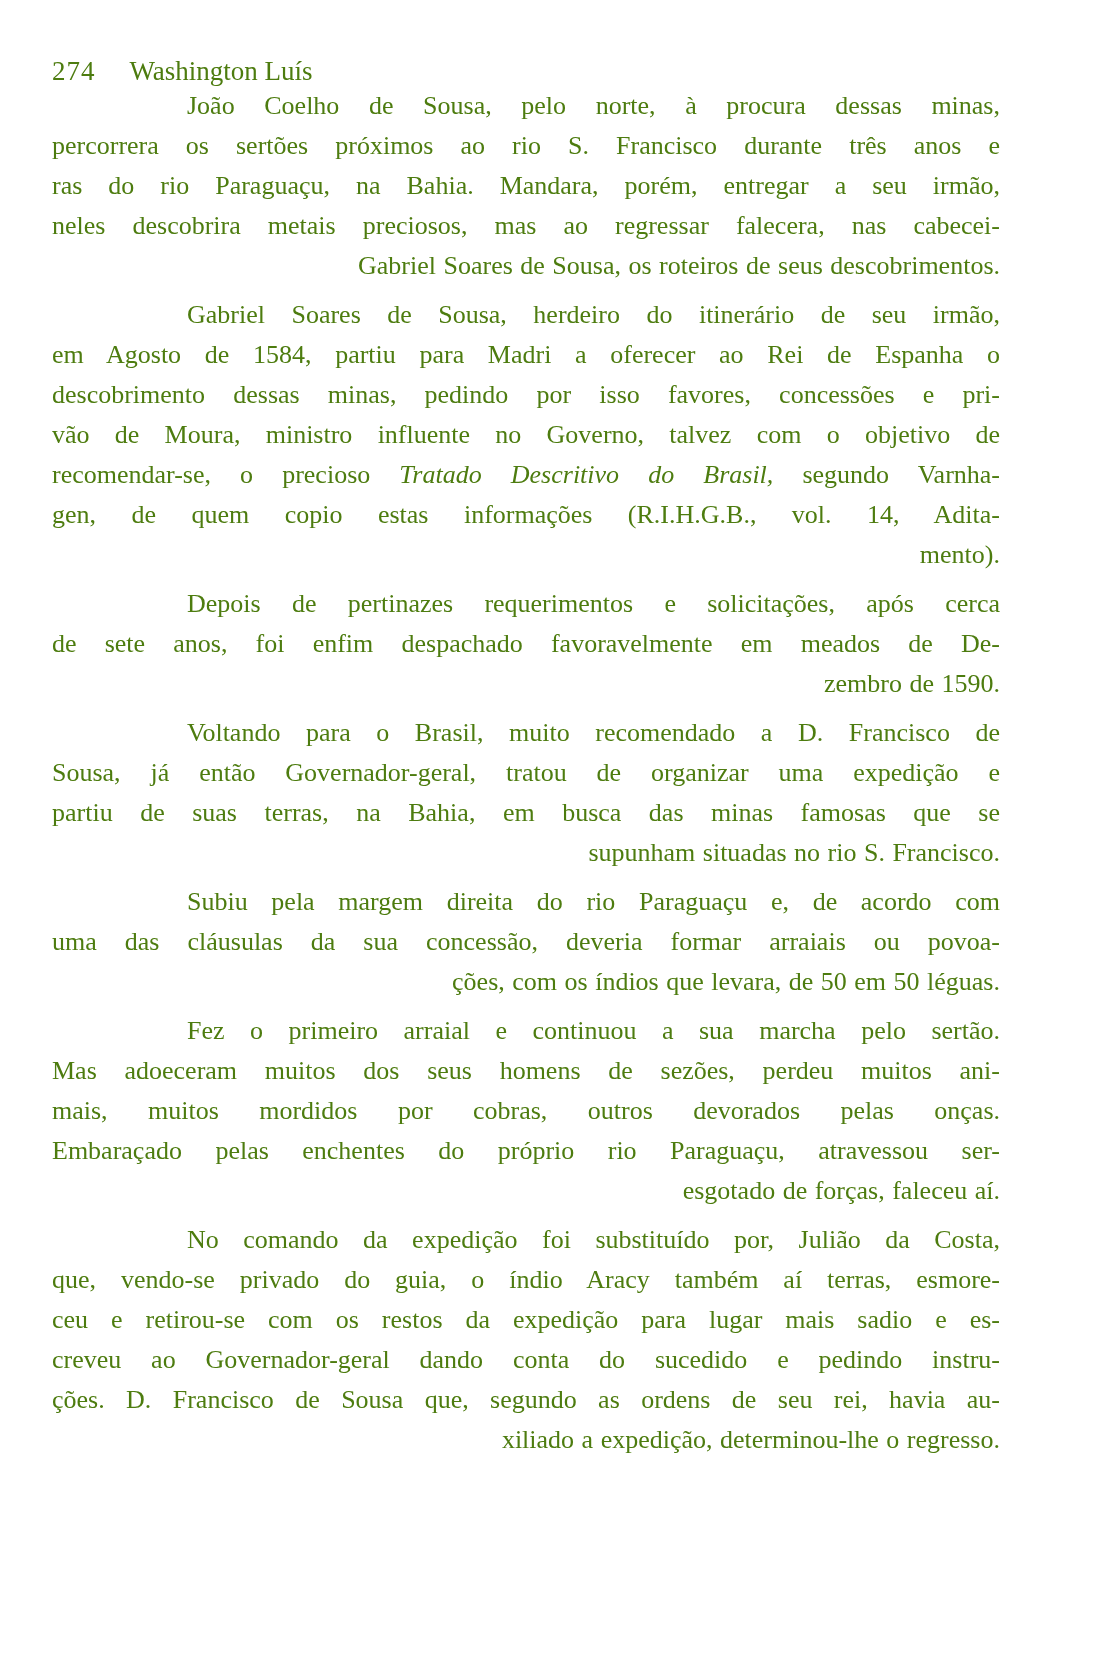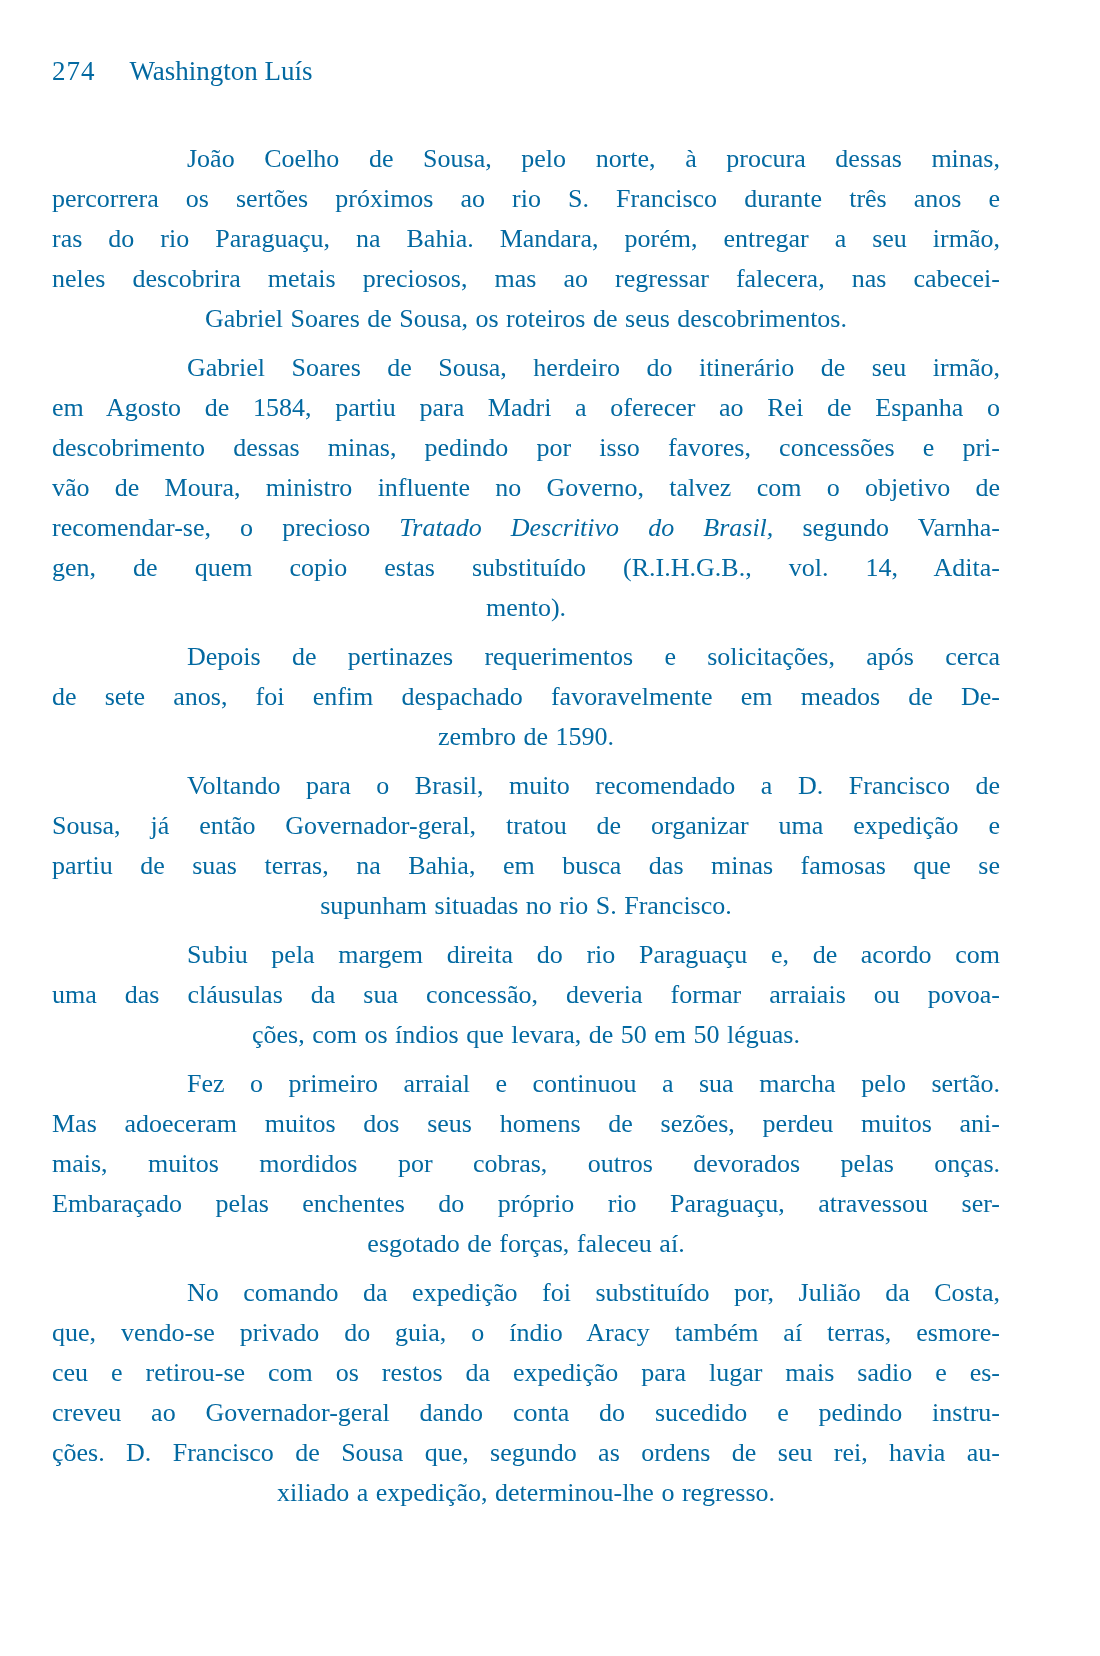--- a/index.html
+++ b/index.html
@@ -7,51 +7,50 @@
     padding: 0;
     background: #ffffff;
   }
   .page {
     position: relative;
     width: 1100px;
     height: 1656px;
     background: #ffffff;
     overflow: hidden;
     font-family: "Liberation Serif", "DejaVu Serif", serif;
-    color: #0369a1;
+    color: #4d7c0f;
     box-sizing: border-box;
     padding: 56px 100px 0 52px;
   }
   .running-header {
     display: flex;
     align-items: baseline;
     font-size: 27px;
     line-height: 30px;
     white-space: nowrap;
   }
   .running-header .page-number {
     letter-spacing: 1px;
   }
   .running-header .running-title {
     margin-left: 34px;
   }
   .page-text {
-    margin-top: 53px;
   }
   .para {
     margin: 0;
   }
   .para + .para {
     margin-top: 9px;
   }
   .line {
     font-size: 26px;
     line-height: 40px;
     height: 40px;
-    text-align: center;
+    text-align: right;
     word-spacing: 1px;
   }
   .line.j {
     text-align: justify;
     text-align-last: justify;
   }
   .line.indent {
     padding-left: 135px;
   }
   .it {
@@ -73,21 +72,21 @@
         <div class="line j"><span>ras do rio Paraguaçu, na Bahia. Mandara, porém, entregar a seu irmão,</span></div>
         <div class="line j"><span>neles descobrira metais preciosos, mas ao regressar falecera, nas cabecei-</span></div>
         <div class="line"><span>Gabriel Soares de Sousa, os roteiros de seus descobrimentos.</span></div>
       </div>
       <div class="para">
         <div class="line j indent"><span>Gabriel Soares de Sousa, herdeiro do itinerário de seu irmão,</span></div>
         <div class="line j"><span>em Agosto de 1584, partiu para Madri a oferecer ao Rei de Espanha o</span></div>
         <div class="line j"><span>descobrimento dessas minas, pedindo por isso favores, concessões e pri-</span></div>
         <div class="line j"><span>vão de Moura, ministro influente no Governo, talvez com o objetivo de</span></div>
         <div class="line j"><span>recomendar-se, o precioso </span><span class="it">Tratado Descritivo do Brasil,</span><span> segundo Varnha-</span></div>
-        <div class="line j"><span>gen, de quem copio estas substituído (R.I.H.G.B., vol. 14, Adita-</span></div>
+        <div class="line j"><span>gen, de quem copio estas informações (R.I.H.G.B., vol. 14, Adita-</span></div>
         <div class="line"><span>mento).</span></div>
       </div>
       <div class="para">
         <div class="line j indent"><span>Depois de pertinazes requerimentos e solicitações, após cerca</span></div>
         <div class="line j"><span>de sete anos, foi enfim despachado favoravelmente em meados de De-</span></div>
         <div class="line"><span>zembro de 1590.</span></div>
       </div>
       <div class="para">
         <div class="line j indent"><span>Voltando para o Brasil, muito recomendado a D. Francisco de</span></div>
         <div class="line j"><span>Sousa, já então Governador-geral, tratou de organizar uma expedição e</span></div>

